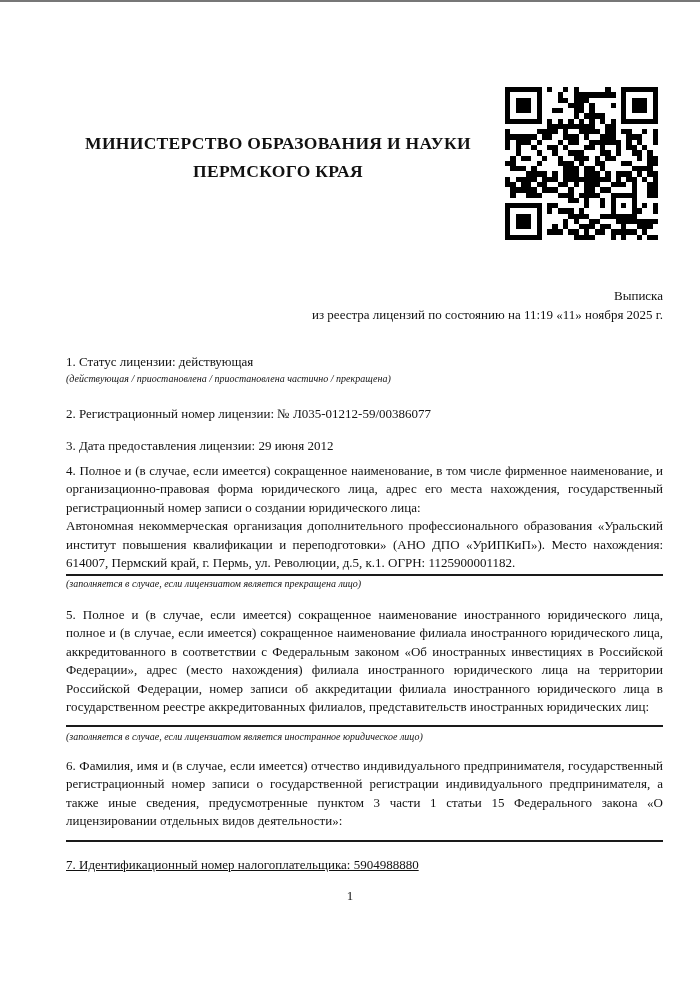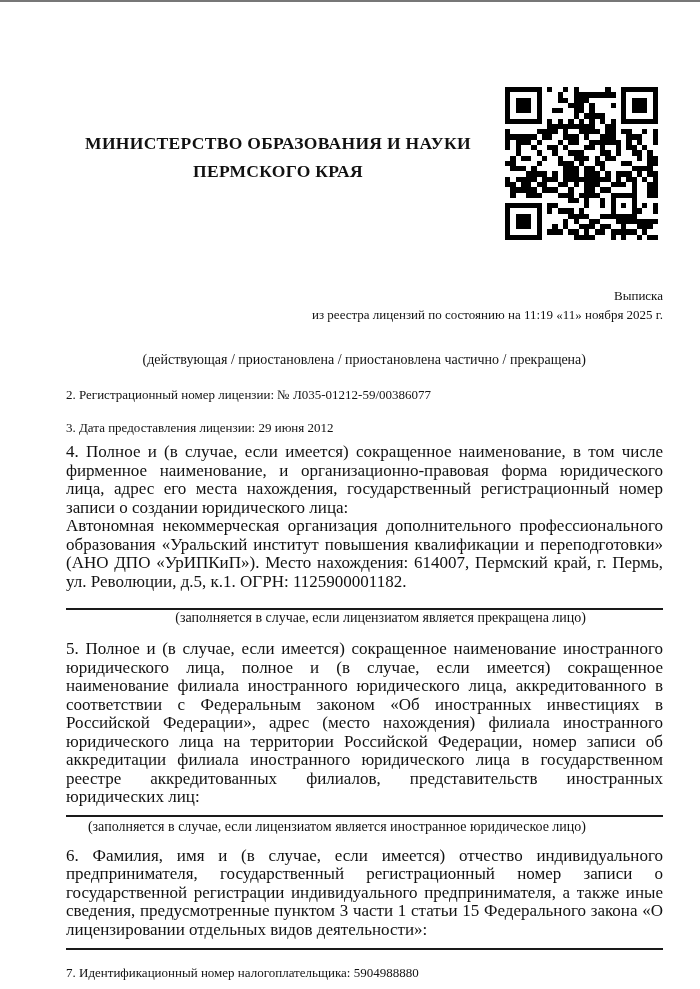--- a/index.html
+++ b/index.html
@@ -15,32 +15,32 @@
   .org-name{font-size:17.5px;font-weight:bold;line-height:28px;letter-spacing:.3px;}
   .org-caption{font-size:11px;line-height:14px;margin-top:3px;}
   
   .qr{position:absolute;left:505px;top:85px;width:153px;height:153px;}
   .qr svg{display:block;width:153px;height:153px;}
   
   .doc-title{margin-top:102px;text-align:right;font-size:13px;line-height:18.5px;}
   
   .item{margin-top:0;}
   .line{margin:0;font-size:13px;line-height:18.5px;}
-  .para{margin:0;font-size:17px;line-height:18.5px;text-align:justify;}
-  .underlined{border-bottom:2px solid #1a1a1a;padding-bottom:17px;}
+  .para{margin:0;font-size:13px;line-height:18.5px;text-align:justify;}
+  .underlined{border-bottom:2px solid #1a1a1a;padding-bottom:1px;}
   .fill-line{border-bottom:2px solid #1a1a1a;height:0;}
   .caption-wrap{width:520px;}
-  .caption{margin:0;text-align:right;font-size:14px;line-height:13px;}
+  .caption{margin:0;text-align:left;font-size:10px;line-height:13px;font-style:italic;}
   .mt-it1{margin-top:29px;}
   .mt-it2{margin-top:20px;}
   .mt-it3{margin-top:14px;}
   .mt-it4{margin-top:6px;}
   .mt-it5{margin-top:16px;}
   .mt-it6{margin-top:14px;}
-  .mt-it7{margin-top:14px;}
+  .mt-it7{margin-top:14px;text-decoration:underline;}
   .ul5{margin-top:8px;}
   .cap5{margin-top:3px;}
   .ul6{margin-top:9px;}
   .cap6{margin-top:6px;}
   .cap4{margin-top:1px;}
   .page-number{
     margin-top:13px;margin-left:-66px;margin-right:-37px;
     text-align:center;font-size:13px;line-height:18px;
   }
 </style>
@@ -503,20 +503,21 @@
       <div class="org-name">МИНИСТЕРСТВО ОБРАЗОВАНИЯ И НАУКИ</div>
       <div class="org-name">ПЕРМСКОГО КРАЯ</div>
     </div>
 
     <div class="doc-title">
       <div>Выписка</div>
       <div>из реестра лицензий по состоянию на 11:19 «11» ноября 2025 г.</div>
     </div>
 
     <div class="item mt-it1">
+      <p class="line">1. Статус лицензии: действующая</p>
       <div class="caption-wrap">
         <p class="caption">(действующая / приостановлена / приостановлена частично / прекращена)</p>
       </div>
     </div>
 
     <div class="item mt-it2">
       <p class="line">2. Регистрационный номер лицензии: № Л035-01212-59/00386077</p>
     </div>
 
     <div class="item mt-it3">

